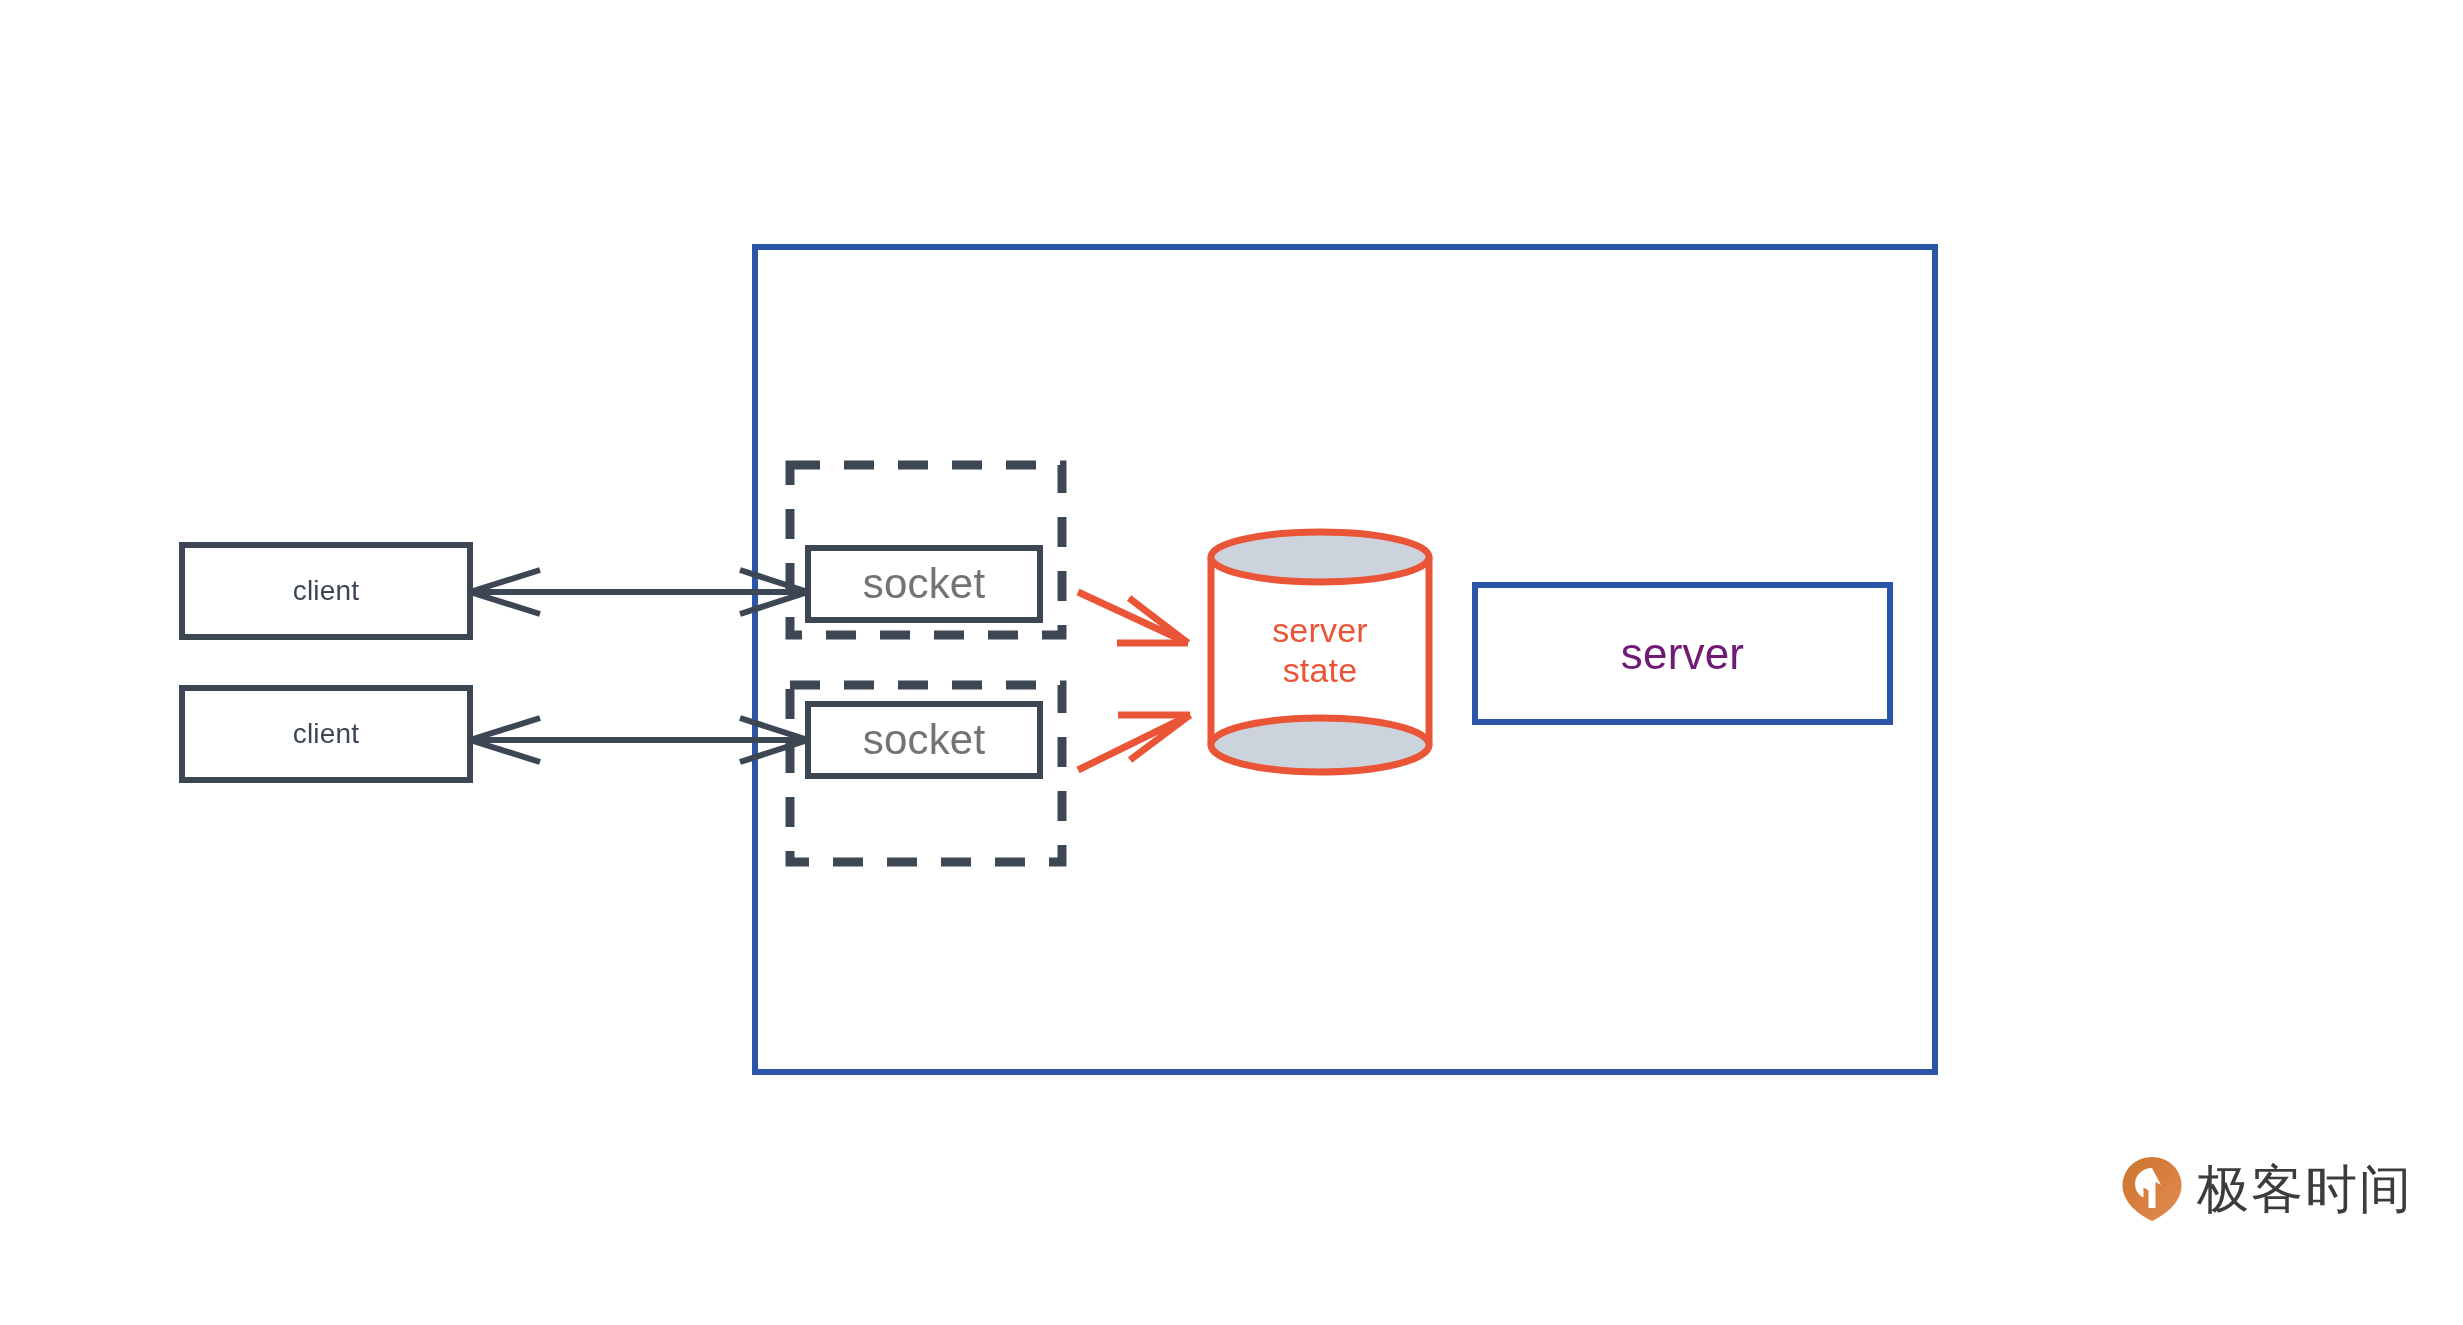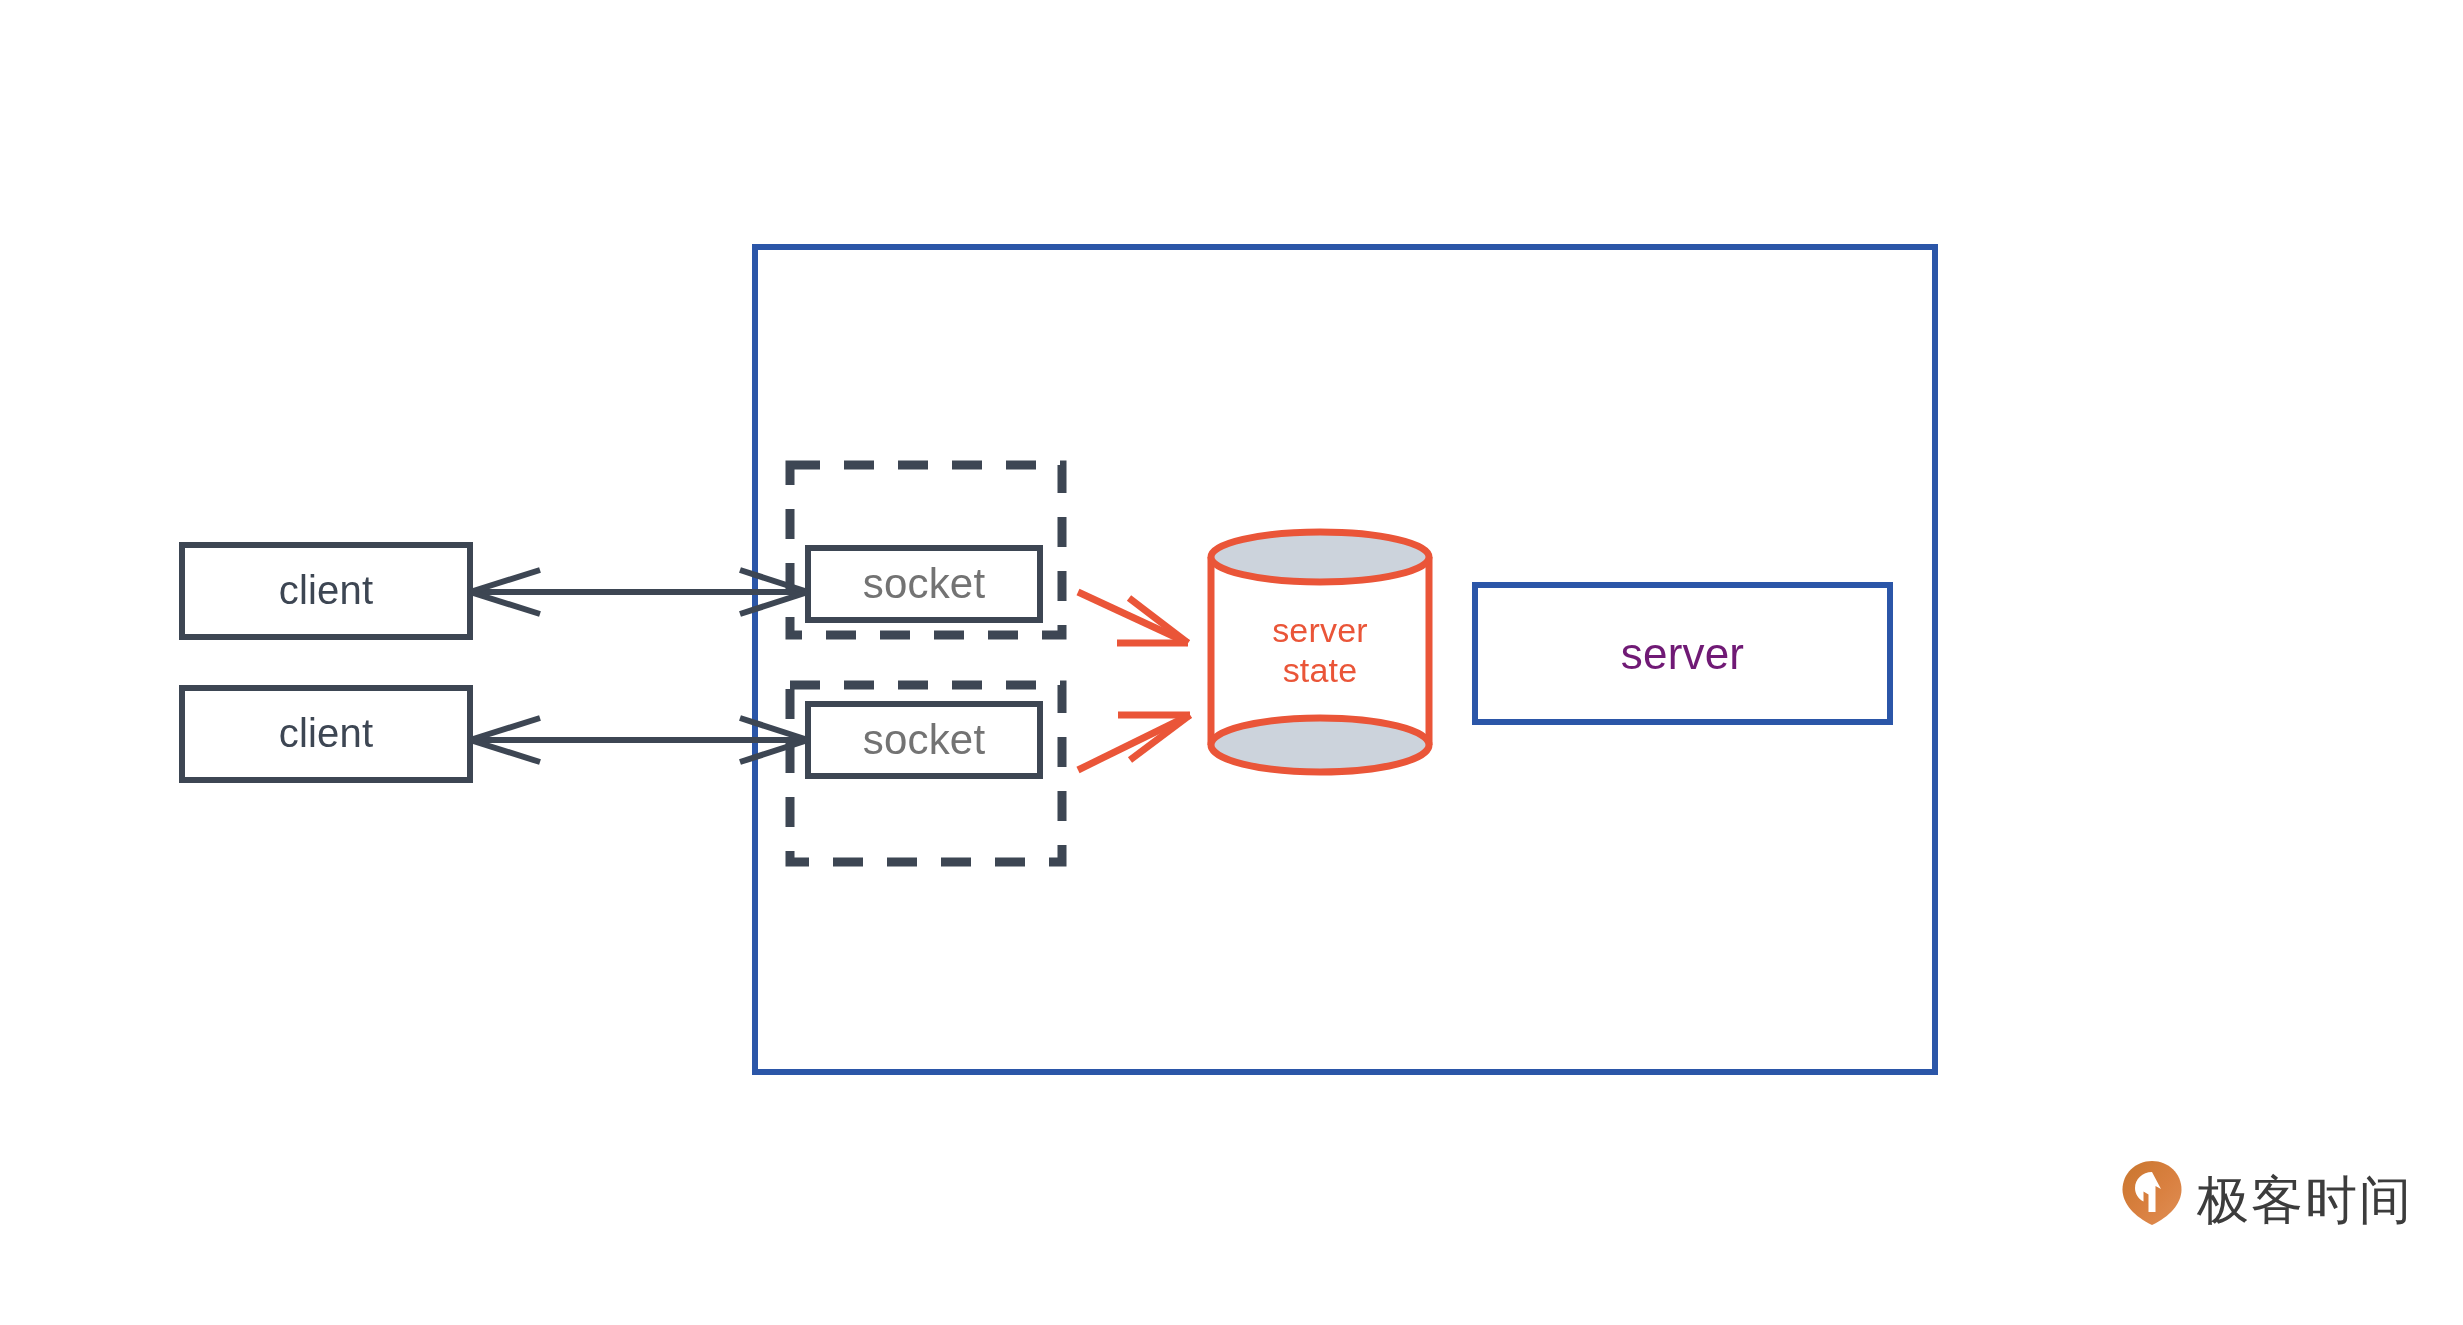--- a/index.html
+++ b/index.html
@@ -36,21 +36,21 @@
     display: flex;
     align-items: center;
     justify-content: center;
     text-align: center;
     line-height: 1.18;
     white-space: pre-line;
     pointer-events: none;
   }
 
   .label-client {
-    font-size: 40px;
+    font-size: 28px;
     color: #3d4653;
     letter-spacing: 0.2px;
   }
   .label-socket {
     font-size: 42px;
     color: #737373;
     letter-spacing: 0.2px;
   }
   .label-server {
     font-size: 44px;
@@ -64,21 +64,21 @@
   }
 
   
   #brand-logo {
     position: absolute;
     left: 2121px;
     top: 1152px;
     width: 302px;
     height: 74px;
     display: flex;
-    align-items: flex-end;
+    align-items: center;
     gap: 14px;
   }
   #brand-logo .logo-mark {
     width: 62px;
     height: 66px;
     flex: 0 0 auto;
   }
   #brand-logo .logo-text {
     font-size: 52px;
     color: #3c3c3c;

